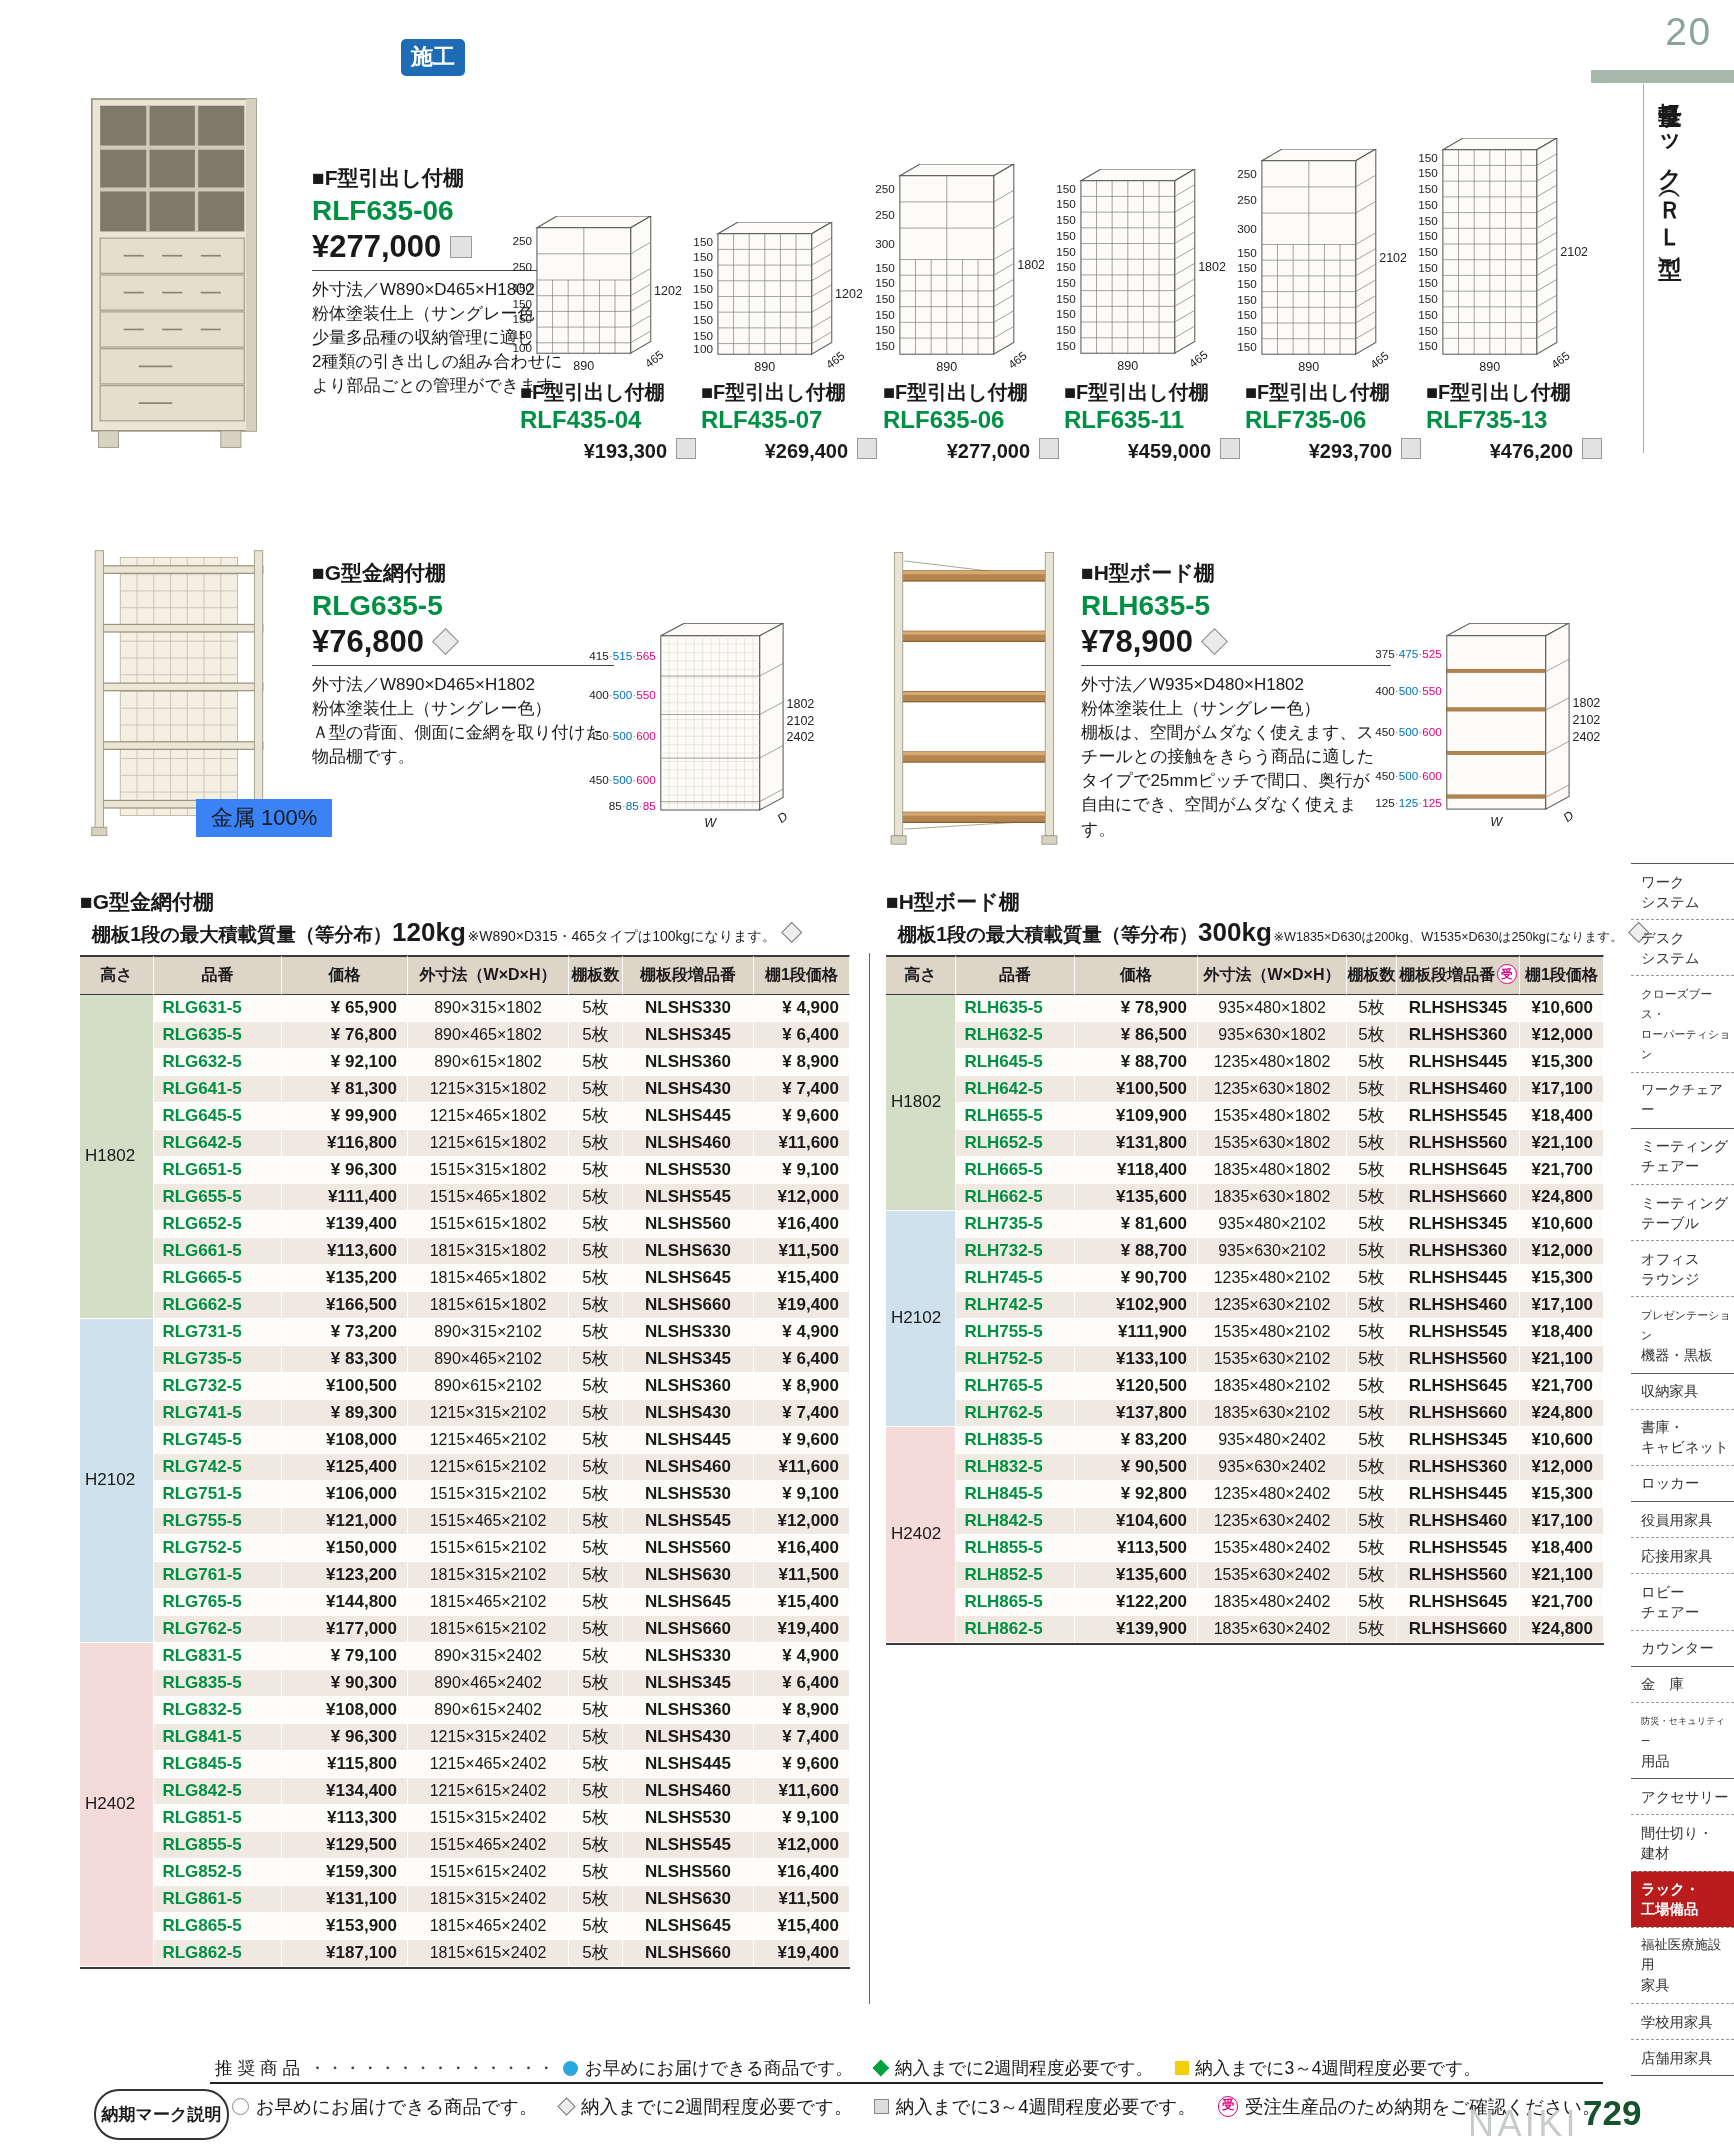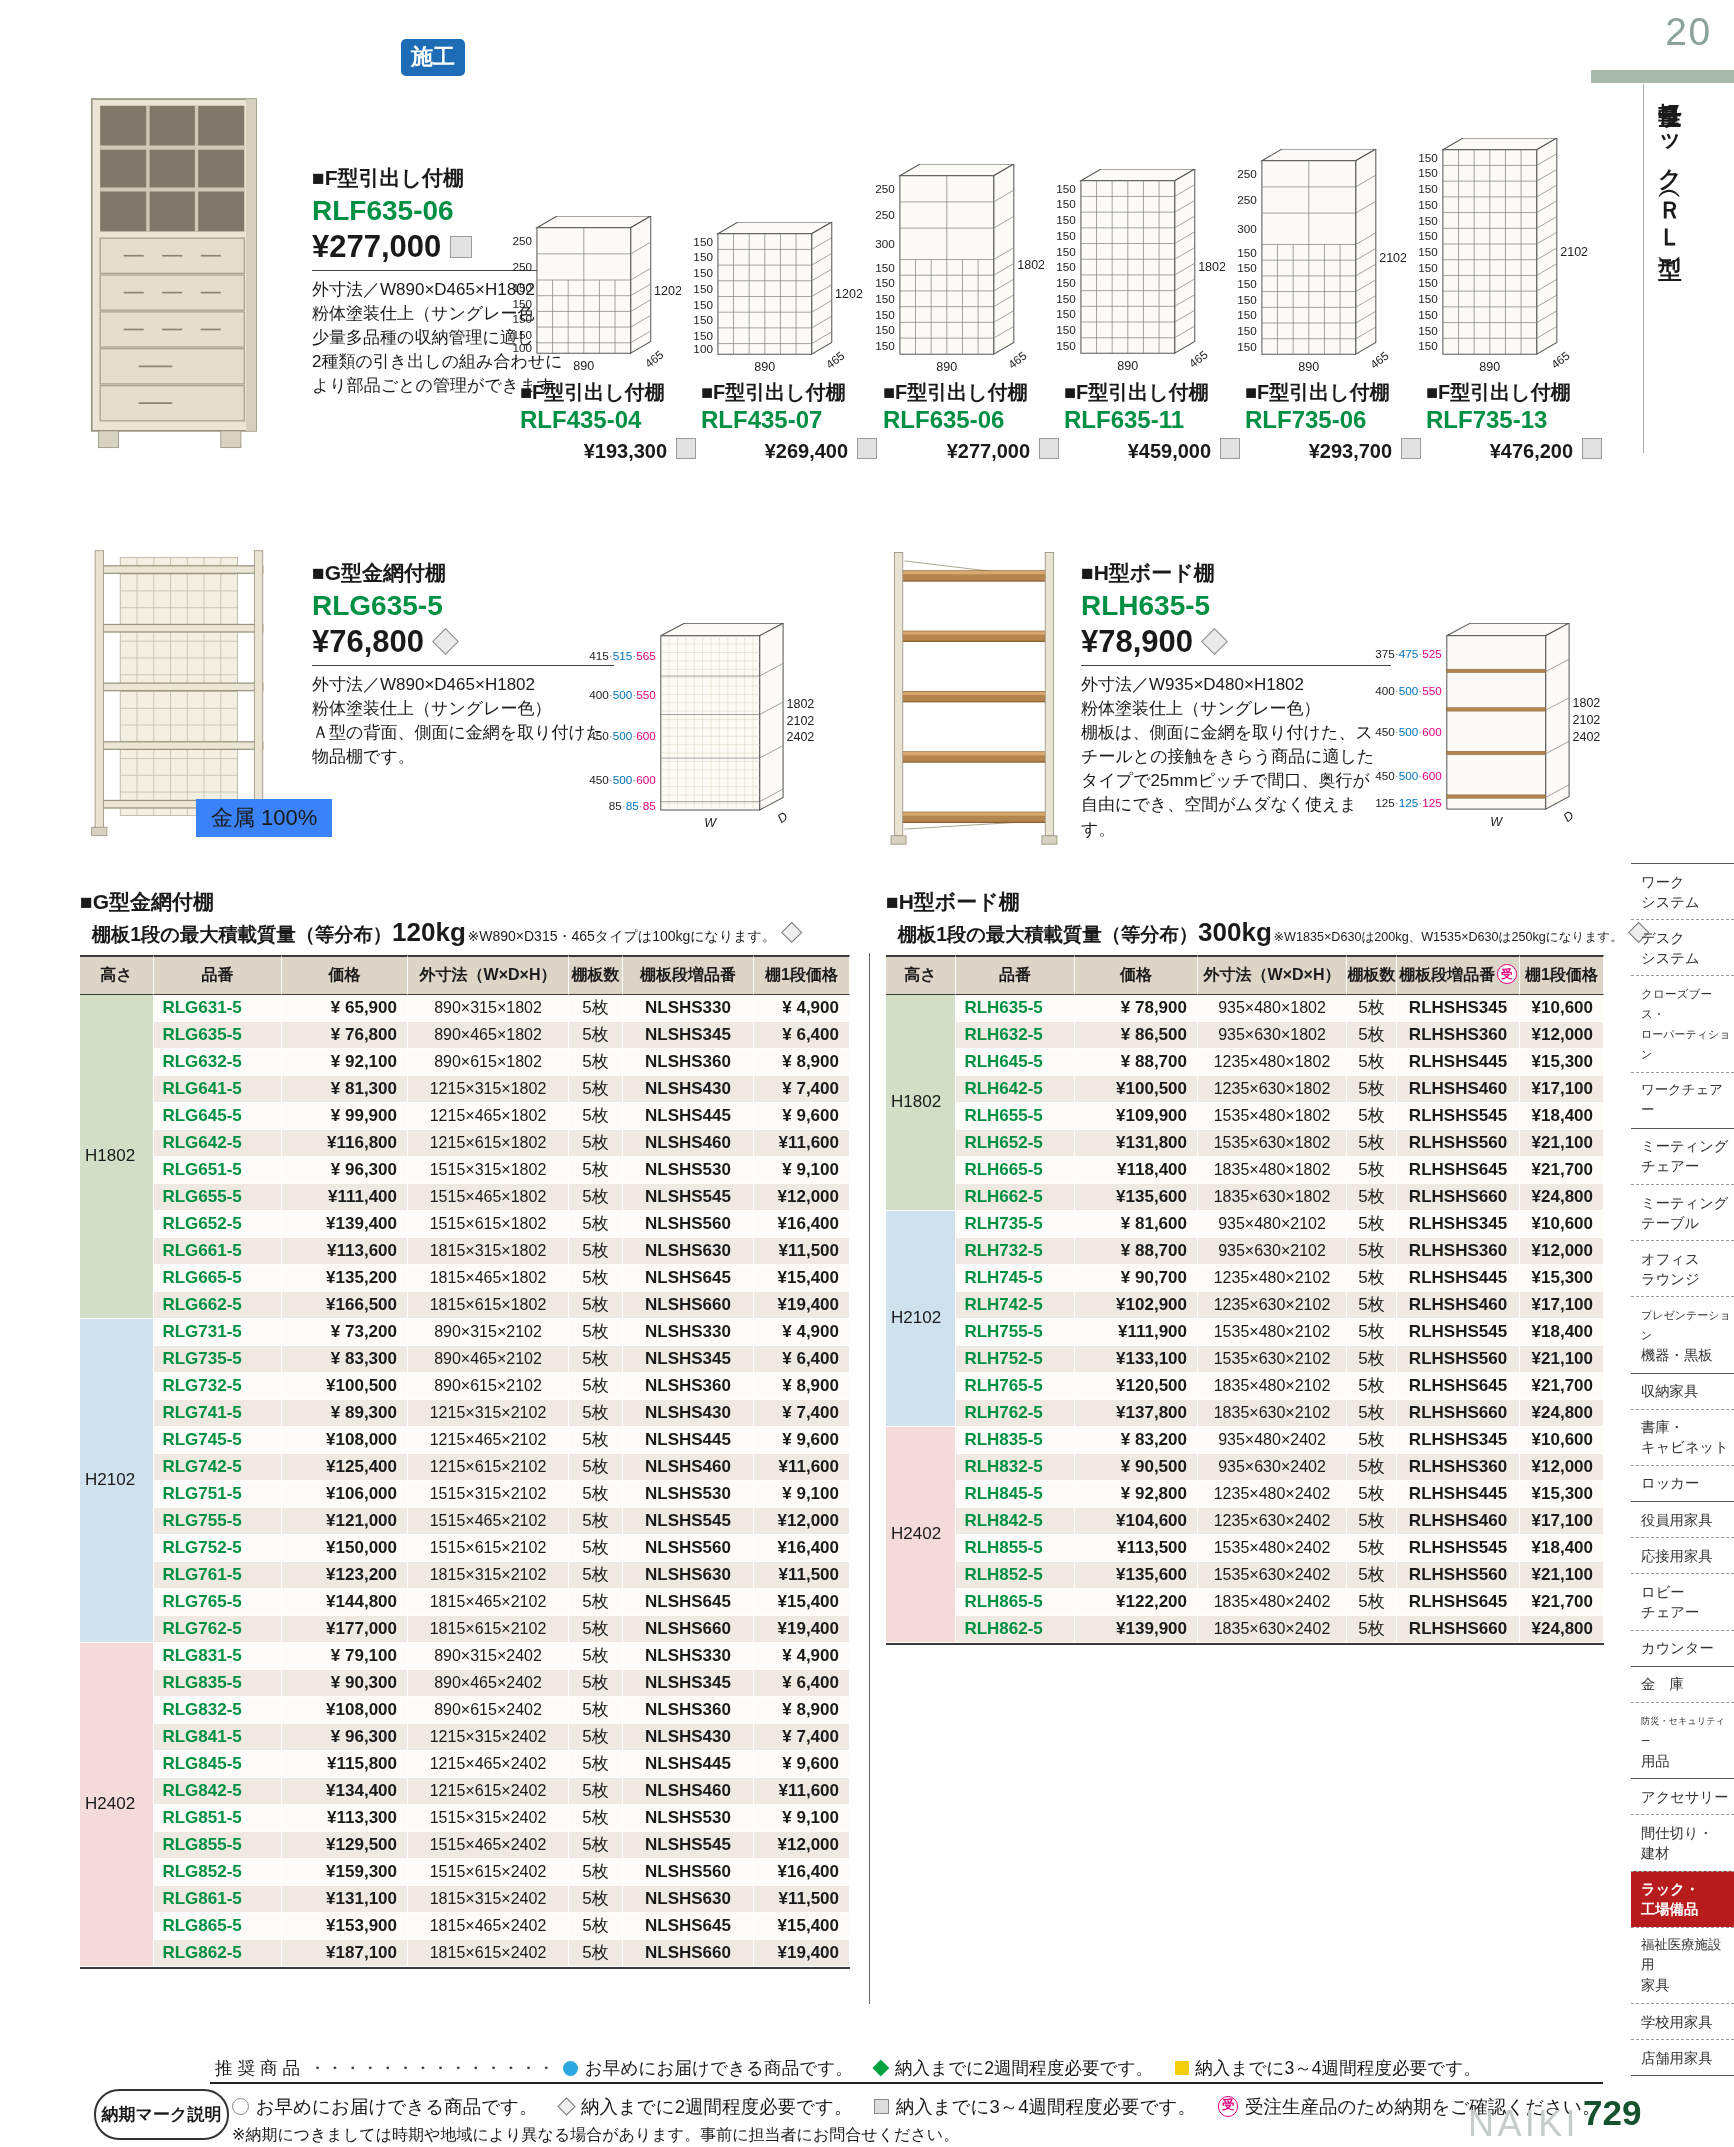--- a/index.html
+++ b/index.html
@@ -797,21 +797,21 @@
     </svg>
   </div>
 
   <div class="abs feature" style="left:1081px;top:559px;width:310px;">
     <div class="feat-head">■H型ボード棚</div>
     <div class="feat-code">RLH635-5</div>
     <div class="feat-price"><span>¥78,900</span><span class="pmark-diamond"></span></div>
     <div class="feat-specs">
       <div>外寸法／W935×D480×H1802</div>
       <div>粉体塗装仕上（サングレー色）</div>
-      <div>棚板は、側面に金網を取り付けた、ス</div>
+      <div>棚板は、空間がムダなく使えます、ス</div>
       <div>チールとの接触をきらう商品に適した</div>
       <div>タイプで25mmピッチで間口、奥行が</div>
       <div>自由にでき、空間がムダなく使えます。</div>
     </div>
   </div>
   <div id="h-diagram" class="abs" style="left: 1353px; top: 623px;"><svg width="263" height="208" viewBox="0 0 314 248">
         <polygon points="112,15 140,0 258,0 230,15" class="df"></polygon>
         <polygon points="230,15 258,0 258,207 230,222" class="df"></polygon>
         <rect x="112" y="15" width="118" height="207" class="df"></rect>
         <rect x="112" y="55" width="118" height="4" fill="#b5854f" stroke="#8a5f2e" stroke-width="0.6"></rect>
@@ -1502,17 +1502,16 @@
       <span class="mk diamond-open"></span>
       <span>納入までに2週間程度必要です。</span>
       <span class="lg-gap"></span>
       <span class="mk square-open"></span>
       <span>納入までに3～4週間程度必要です。</span>
       <span class="lg-gap"></span>
       <span class="mk ju">受</span>
       <span>受注生産品のため納期をご確認ください。</span>
       <span class="lg-gap"></span>
     </div>
-  <div class="abs legend-line2">※納期につきましては時期や地域により異なる場合があります。事前に担当者にお問合せください。</div>
   <div class="abs brand">NAIKI</div>
   <div class="abs folio">729</div>
 </div>
 
 
 </body></html>

